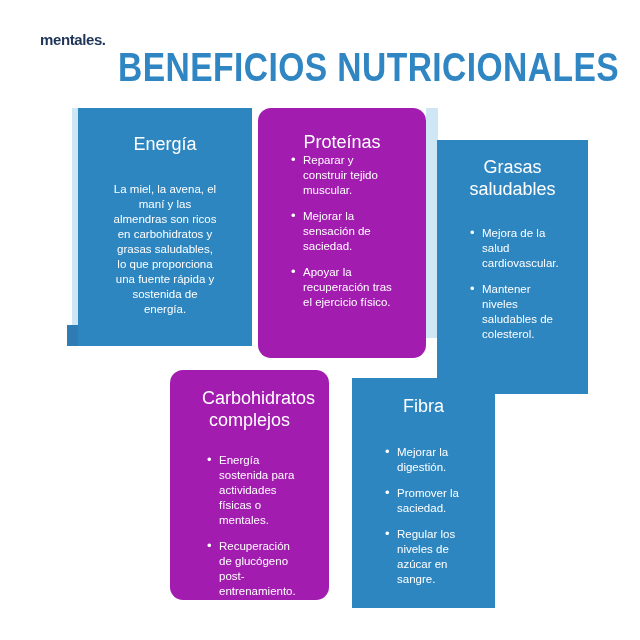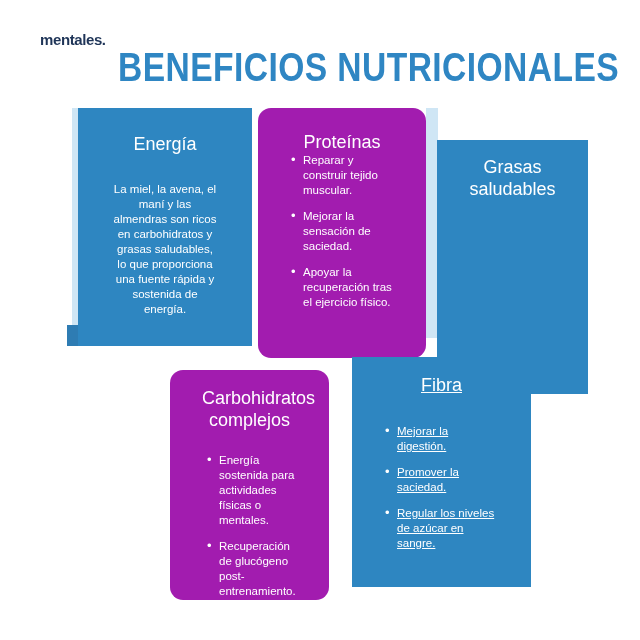--- a/index.html
+++ b/index.html
@@ -114,21 +114,21 @@
   .side-tab {
     position: absolute;
     background: #2e7cb3;
   }
 
   
   #card-energia        { left: 78px;  top: 108px; width: 174px; height: 238px; }
   #card-proteinas      { left: 258px; top: 108px; width: 168px; height: 250px; }
   #card-grasas         { left: 437px; top: 108px; width: 151px; height: 254px; margin-top: 32px; }
   #card-carbohidratos  { left: 170px; top: 370px; width: 159px; height: 230px; }
-  #card-fibra          { left: 352px; top: 357px; width: 179px; height: 230px; text-decoration: underline; }
+  #card-fibra          { left: 352px; top: 378px; width: 143px; height: 230px; }
 
   #card-energia .card-title       { margin-top: 25px; }
   #card-proteinas .card-title     { margin-top: 23px; }
   #card-grasas .card-title        { margin-top: 16px; }
   #card-carbohidratos .card-title { margin-top: 17px; }
   #card-fibra .card-title         { margin-top: 17px; }
 
   #card-energia .card-body        { margin-top: 27px; }
   #card-proteinas ul.bullets      { }
   #card-grasas ul.bullets         { margin-top: 26px; }
@@ -159,20 +159,22 @@
     <ul class="bullets">
       <li>Reparar y construir tejido muscular.</li>
       <li>Mejorar la sensación de saciedad.</li>
       <li>Apoyar la recuperación tras el ejercicio físico.</li>
     </ul>
   </div>
 
   <div class="card dark" id="card-grasas">
     <div class="card-title">Grasas saludables</div>
     <ul class="bullets">
+      <li>Mejora de la salud cardiovascular.</li>
+      <li>Mantener niveles saludables de colesterol.</li>
     </ul>
   </div>
 
   <div class="card muted" id="card-carbohidratos">
     <div class="card-title">Carbohidratos complejos</div>
     <ul class="bullets">
       <li>Energía sostenida para actividades físicas o mentales.</li>
       <li>Recuperación de glucógeno post-entrenamiento.</li>
     </ul>
   </div>

